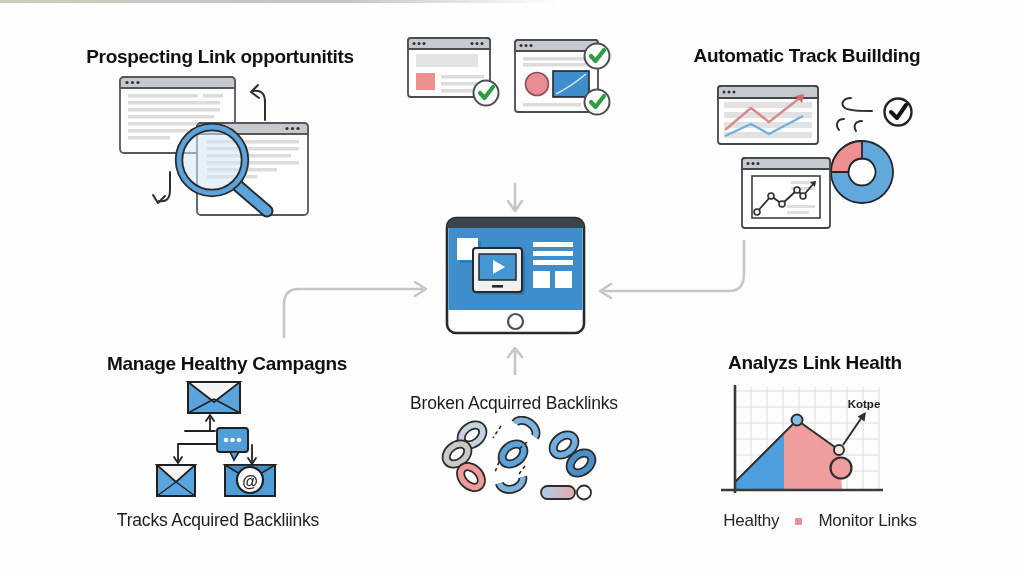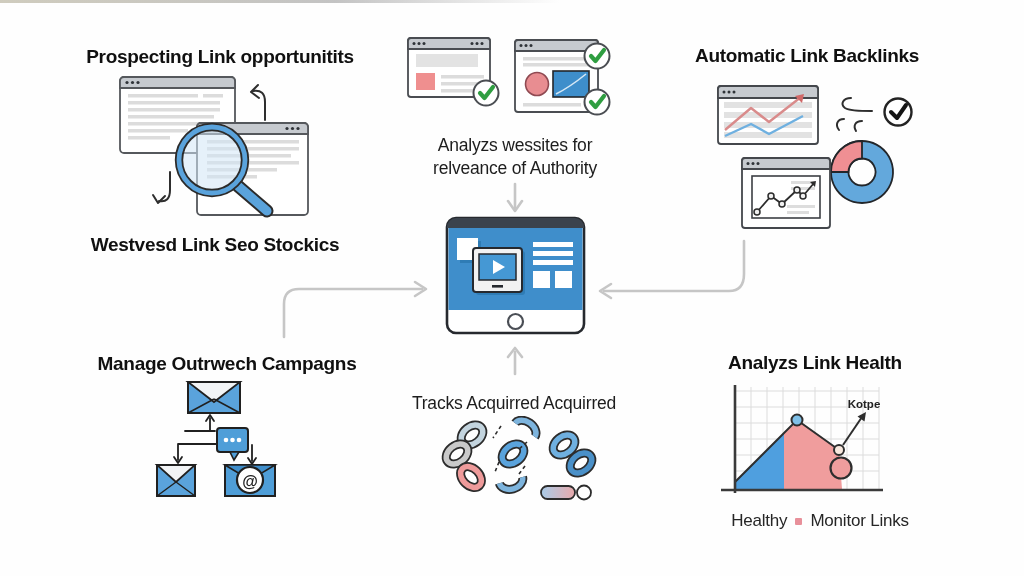--- a/index.html
+++ b/index.html
@@ -4,21 +4,21 @@
 <style>
   html,body{margin:0;padding:0;background:#ffffff;}
   .canvas{position:relative;width:1024px;height:576px;background:#fefefe;overflow:hidden;
           font-family:"Liberation Sans",sans-serif;color:#161616;}
   .abs{position:absolute;}
   .title{position:absolute;text-align:center;font-weight:700;font-size:19px;
          letter-spacing:-0.3px;color:#101010;white-space:nowrap;}
   .caption{position:absolute;text-align:center;font-weight:400;font-size:17.5px;
            letter-spacing:-0.2px;color:#1d1d1d;white-space:nowrap;line-height:23px;}
   .legend{position:absolute;display:flex;align-items:center;justify-content:center;
-          gap:8px;font-size:17px;color:#262626;letter-spacing:-0.2px;}
+          gap:16px;font-size:17px;color:#262626;letter-spacing:-0.2px;}
   .legend-marker{width:7px;height:7px;background:#e8909a;border-radius:1px;}
   .edge-artifact{position:absolute;top:0;left:0;width:560px;height:3px;
      background:linear-gradient(90deg,rgba(120,110,70,.35),rgba(60,60,60,.30) 60%,rgba(255,255,255,0));}
   svg{display:block;}
 </style>
 </head>
 <body>
 
 <div class="canvas">
 
@@ -75,21 +75,20 @@
     <g>
       <line x1="143" y1="114" x2="172" y2="139" stroke="#2b2b2b" stroke-width="13" stroke-linecap="round"></line>
       <line x1="143" y1="114" x2="172" y2="139" stroke="#5aa3dc" stroke-width="9" stroke-linecap="round"></line>
       <circle cx="117" cy="88" r="29" fill="rgba(210,230,245,0.55)"></circle>
       <circle cx="117" cy="88" r="33" fill="none" stroke="#5aa3dc" stroke-width="6"></circle>
       <circle cx="117" cy="88" r="36.3" fill="none" stroke="#2b2b2b" stroke-width="1.8"></circle>
       <circle cx="117" cy="88" r="29.7" fill="none" stroke="#2b2b2b" stroke-width="1.8"></circle>
     </g>
   </svg>
 
-  <div class="title" style="left:55px;top:234px;width:320px;">Westvesd Link Seo Stockics</div>
 
   <svg class="abs" style="left:400px;top:35px;" width="215" height="95" viewBox="0 0 215 95">
 
     <g>
       <rect x="8" y="3" width="82" height="59" rx="3" fill="#ffffff" stroke="#4a4d52" stroke-width="1.8"></rect>
       <path d="M8,14 v-8 a3,3 0 0 1 3,-3 h76 a3,3 0 0 1 3,3 v8 z" fill="#c6cacf" stroke="#4a4d52" stroke-width="1.8"></path>
       <circle cx="14" cy="8.5" r="1.5" fill="#2f3338"></circle>
         <circle cx="19" cy="8.5" r="1.5" fill="#2f3338"></circle>
         <circle cx="24" cy="8.5" r="1.5" fill="#2f3338"></circle>
       <circle cx="72" cy="8.5" r="1.5" fill="#2f3338"></circle>
@@ -126,26 +125,22 @@
     <g>
       <circle cx="197" cy="21" r="12.5" fill="#ffffff" stroke="#4a4d52" stroke-width="2"></circle>
       <path d="M191,21 L195.5,26 L204,15" fill="none" stroke="#2f9e41" stroke-width="4.2" stroke-linecap="round" stroke-linejoin="round"></path>
     </g>
     <g>
       <circle cx="197" cy="67" r="12.5" fill="#ffffff" stroke="#4a4d52" stroke-width="2"></circle>
       <path d="M191,67 L195.5,72 L204,61" fill="none" stroke="#2f9e41" stroke-width="4.2" stroke-linecap="round" stroke-linejoin="round"></path>
     </g>
   </svg>
 
-  <div class="caption" style="left:395px;top:134px;width:240px;">
-    <div>Analyzs wessites for</div>
-    <div>relveance of Authority</div>
-  </div>
-
-  <div class="title" style="left:647px;top:45px;width:320px;">Automatic Link Backlinks</div>
+
+  <div class="title" style="left:647px;top:45px;width:320px;">Automatic Track Buillding</div>
 
   <svg class="abs" style="left:703px;top:80px;" width="218" height="152" viewBox="0 0 218 152">
     <defs>
       <linearGradient id="pillgrad2" x1="0" y1="0" x2="1" y2="0">
         <stop offset="0" stop-color="#a9cce9"></stop>
           <stop offset="1" stop-color="#e9a9ab"></stop>
       </linearGradient>
     </defs>
 
     <g>
@@ -234,21 +229,21 @@
       <path d="M508,201 L515,211 L522,201"></path>
       <path d="M515,374 L515,352"></path>
       <path d="M508,357 L515,348 L522,357"></path>
       <path d="M284,337 L284,304 Q284,289 299,289 L422,289"></path>
       <path d="M415,282 L426,289 L415,296"></path>
       <path d="M744,241 L744,274 Q744,291 729,291 L604,291"></path>
       <path d="M611,284 L600,291 L611,298"></path>
     </g>
   </svg>
 
-  <div class="title" style="left:67px;top:353px;width:320px;">Manage Outrwech Campagns</div>
+  <div class="title" style="left:67px;top:353px;width:320px;">Manage Healthy Campagns</div>
 
   <svg class="abs" style="left:135px;top:376px;" width="185" height="132" viewBox="0 0 185 132">
 
     <g>
       <rect x="53" y="6" width="52" height="31" fill="#5aa3dc" stroke="#202020" stroke-width="2"></rect>
       <path d="M53,6 L105,6 L79,26 Z" fill="#f2f4f6" stroke="#202020" stroke-width="1.8"></path>
       <path d="M53,37 L79,23 M105,37 L79,23" fill="none" stroke="#202020" stroke-width="1.5"></path>
     </g>
 
     <g fill="none" stroke="#202020" stroke-width="1.8" stroke-linecap="round" stroke-linejoin="round">
@@ -275,22 +270,23 @@
     </g>
 
     <g>
       <rect x="90" y="89" width="50" height="31" fill="#4f9ed8" stroke="#202020" stroke-width="2"></rect>
       <path d="M90,89 L140,89 L115,104 Z" fill="#3f8ecb" stroke="#202020" stroke-width="1.6"></path>
       <circle cx="115" cy="104" r="13" fill="#ffffff" stroke="#202020" stroke-width="2.2"></circle>
       <text x="115" y="105" text-anchor="middle" dominant-baseline="central" font-size="16" font-weight="bold" fill="#202020">@</text>
     </g>
   </svg>
 
-
-  <div class="caption" style="left:354px;top:392px;width:320px;">Tracks Acquirred Acquirred</div>
+  <div class="caption" style="left:58px;top:509px;width:320px;">Tracks Acquired Backliinks</div>
+
+  <div class="caption" style="left:354px;top:392px;width:320px;">Broken Acquirred Backlinks</div>
 
   <svg class="abs" style="left:433px;top:416px;" width="172" height="90" viewBox="0 0 172 90">
     <defs>
       <linearGradient id="pillgrad" x1="0" y1="0" x2="1" y2="0">
         <stop offset="0" stop-color="#a9cce9"></stop>
           <stop offset="1" stop-color="#e9a9ab"></stop>
       </linearGradient>
     </defs>
 
     <g>

